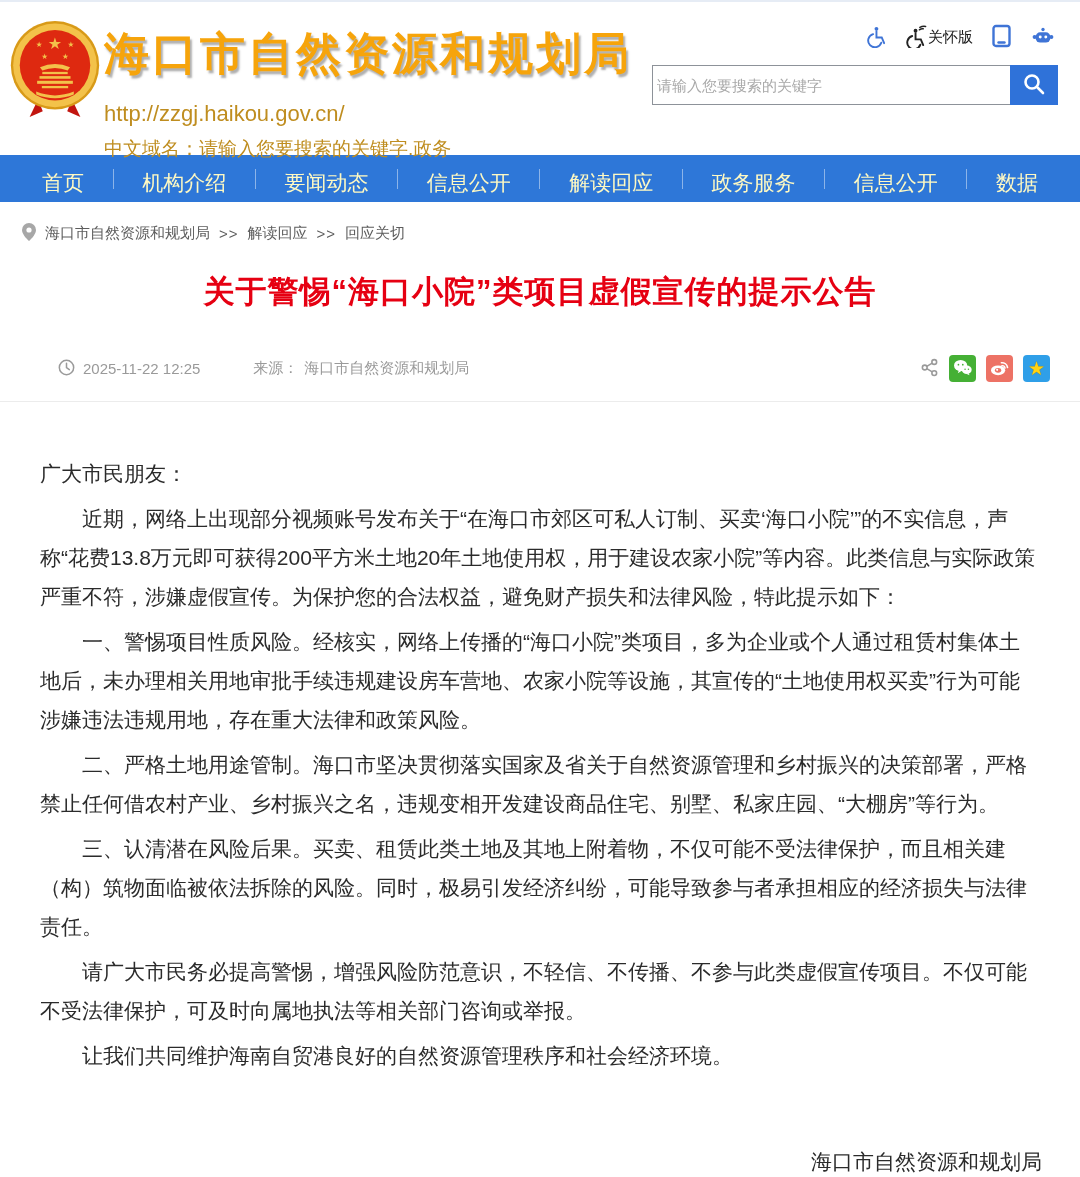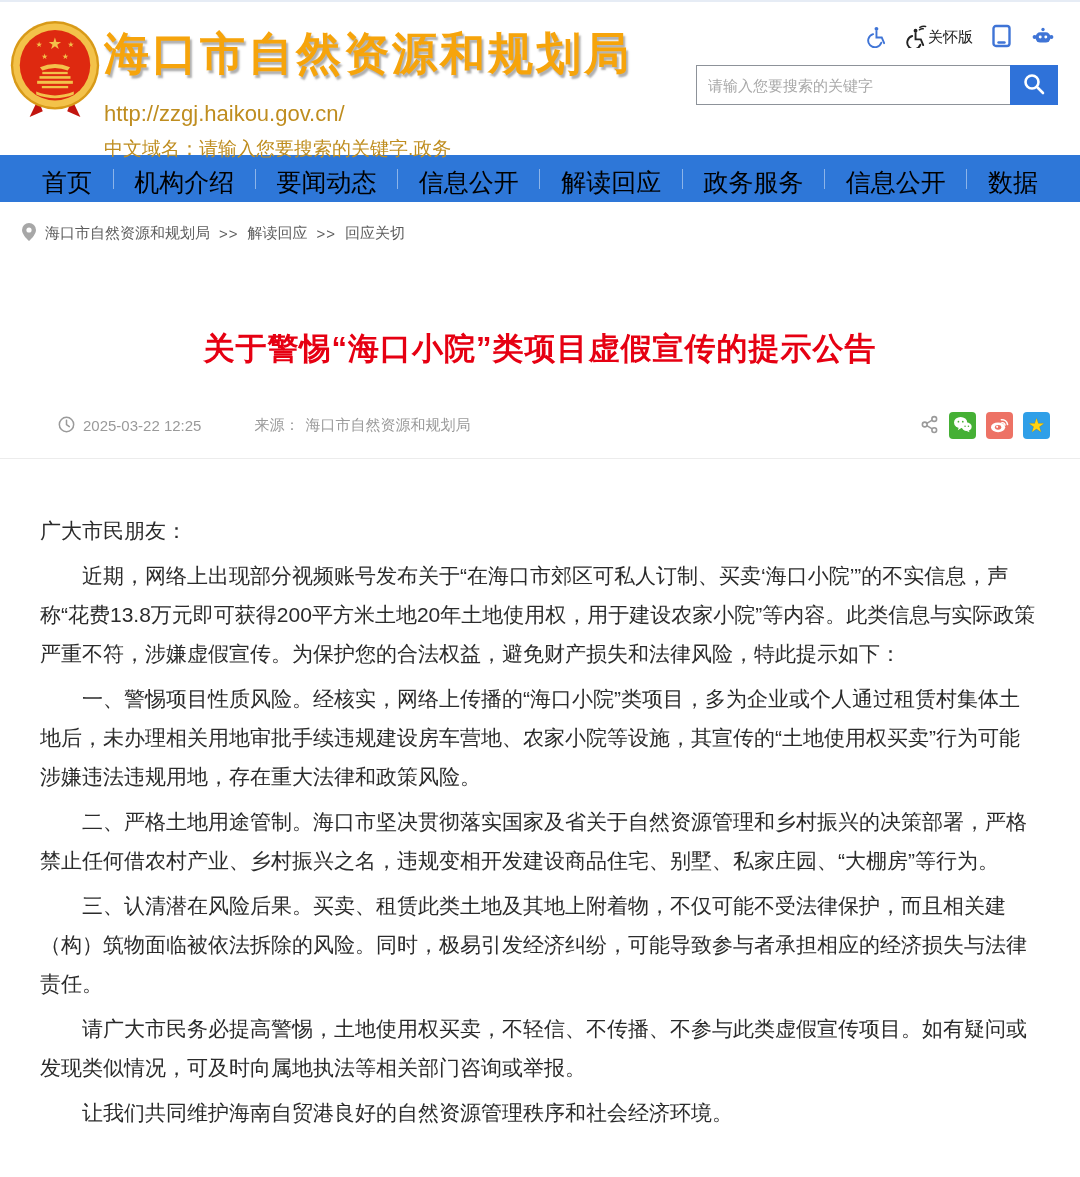--- a/index.html
+++ b/index.html
@@ -22,47 +22,47 @@
   }
   .site-url { font-size:22px; color:var(--domain-gold,#bf8d1f); margin-top:17px; }
   .site-domain { font-size:19px; color:var(--domain-gold,#bf8d1f); margin-top:9px; }
 
   .top-icons { position:absolute; top:22px; right:24px; display:flex; align-items:center; gap:18px; }
   .icon-btn { display:flex; align-items:center; gap:0; cursor:pointer; background:none; border:none; padding:0; }
   .care-label { font-size:15px; color:#1a1a1a; }
 
   .search-bar { position:absolute; top:63px; right:22px; display:flex; }
   .search-input {
-    width:314px; height:40px; border:1px solid #8d9299; border-right:none;
-    padding:0 11px; font-size:15px; color:#333; outline:none;
+    width:358px; height:40px; border:1px solid #8d9299; border-right:none;
+    padding:0 4px; font-size:15px; color:#333; outline:none;
   }
   .search-input::placeholder { color:#a9a9a9; }
   .search-btn {
     width:48px; height:40px; background:var(--search-btn-blue,#2f72d9);
     border:none; display:flex; align-items:center; justify-content:center; cursor:pointer;
   }
 
   
   .nav {
     height:47px; background:var(--nav-blue,#2e77d8);
     display:flex; align-items:center; justify-content:space-between;
     padding:0 42px;
   }
-  .nav-item { color:#000000; font-size:25px; text-decoration:none; white-space:nowrap;margin-top:8px; }
+  .nav-item { color:#fef9c3; font-size:21px; text-decoration:none; white-space:nowrap;margin-top:8px; }
   .nav-sep { width:1px; height:20px; background:rgba(255,255,255,.45); }
 
   
   .breadcrumb { display:flex; align-items:center; gap:9px; padding:21px 0 0 22px; font-size:15px; color:#5d5d5d; }
   .bc-item { color:#5d5d5d; text-decoration:none; }
   .bc-sep { color:#5d5d5d; letter-spacing:1px; }
 
   
   .article-title {
     text-align:center; color:var(--title-red,#e60012);
-    font-size:31px; font-weight:bold; margin-top:84px; letter-spacing:1px;
+    font-size:31px; font-weight:bold; margin-top:27px; letter-spacing:1px;
   }
   .meta-row {
     display:flex; align-items:center;
     margin-top:42px; padding:0 30px 19px 58px;
     border-bottom:1px solid #ececec;
     color:var(--meta-gray,#9a9a9a); font-size:15px;
   }
   .meta-date { margin-left:8px; }
   .meta-source-label { margin-left:53px; }
   .meta-source { margin-left:6px; }
@@ -209,21 +209,21 @@
 
 <h1 class="article-title">关于警惕“海口小院”类项目虚假宣传的提示公告</h1>
 
 <div class="meta-row">
   <span>
     <svg width="17" height="17" viewBox="0 0 18 18" fill="none" stroke="#9a9a9a" stroke-width="1.6" stroke-linecap="round">
       <circle cx="9" cy="9" r="7.6"></circle>
       <path d="M9 4.5 V9 l3 2.2"></path>
     </svg>
   </span>
-  <span class="meta-date">2025-03-22 12:25</span>
+  <span class="meta-date">2025-11-22 12:25</span>
   <span class="meta-source-label">来源：</span>
   <span class="meta-source">海口市自然资源和规划局</span>
 
   <span class="share-group">
     <button class="icon-btn">
       <span>
         <svg width="19" height="19" viewBox="0 0 24 24" fill="none" stroke="#9a9a9a" stroke-width="2">
           <circle cx="6" cy="12" r="3"></circle>
           <circle cx="18" cy="5" r="3"></circle>
           <circle cx="18" cy="19" r="3"></circle>
@@ -261,20 +261,20 @@
     </button>
   </span>
 </div>
 
 <div class="article-body">
     <p class="para salutation">广大市民朋友：</p>
     <p class="para">近期，网络上出现部分视频账号发布关于“在海口市郊区可私人订制、买卖‘海口小院’”的不实信息，声称“花费13.8万元即可获得200平方米土地20年土地使用权，用于建设农家小院”等内容。此类信息与实际政策严重不符，涉嫌虚假宣传。为保护您的合法权益，避免财产损失和法律风险，特此提示如下：</p>
     <p class="para">一、警惕项目性质风险。经核实，网络上传播的“海口小院”类项目，多为企业或个人通过租赁村集体土地后，未办理相关用地审批手续违规建设房车营地、农家小院等设施，其宣传的“土地使用权买卖”行为可能涉嫌违法违规用地，存在重大法律和政策风险。</p>
     <p class="para">二、严格土地用途管制。海口市坚决贯彻落实国家及省关于自然资源管理和乡村振兴的决策部署，严格禁止任何借农村产业、乡村振兴之名，违规变相开发建设商品住宅、别墅、私家庄园、“大棚房”等行为。</p>
     <p class="para">三、认清潜在风险后果。买卖、租赁此类土地及其地上附着物，不仅可能不受法律保护，而且相关建（构）筑物面临被依法拆除的风险。同时，极易引发经济纠纷，可能导致参与者承担相应的经济损失与法律责任。</p>
-    <p class="para">请广大市民务必提高警惕，土地使用权买卖，不轻信、不传播、不参与此类虚假宣传项目。如有疑问或发现类似情况，可及时向属地执法等相关部门咨询或举报。</p>
+    <p class="para">请广大市民务必提高警惕，增强风险防范意识，不轻信、不传播、不参与此类虚假宣传项目。不仅可能不受法律保护，可及时向属地执法等相关部门咨询或举报。</p>
     <p class="para">让我们共同维护海南自贸港良好的自然资源管理秩序和社会经济环境。</p>
   </div>
 
 <div class="signature-block">
   <div>海口市自然资源和规划局</div>
 
 </div>
 
 </body></html>

